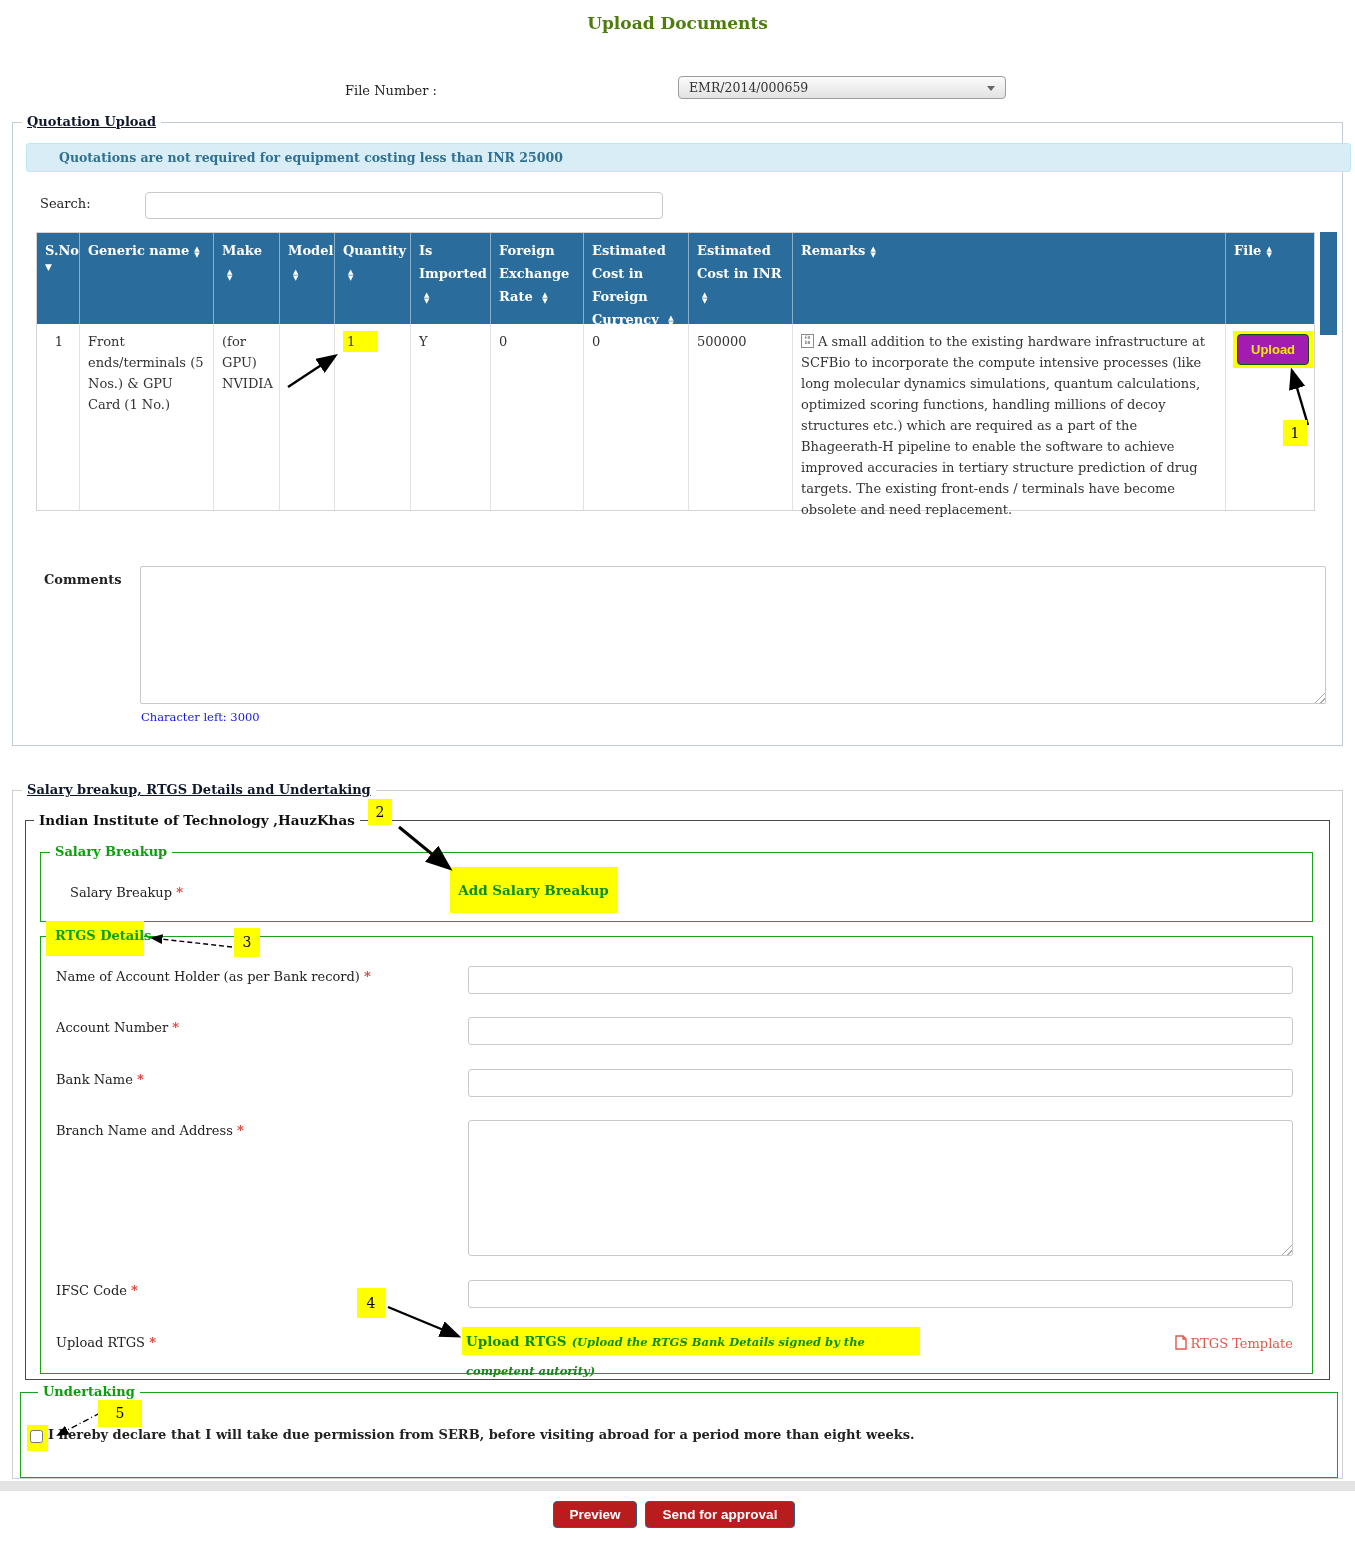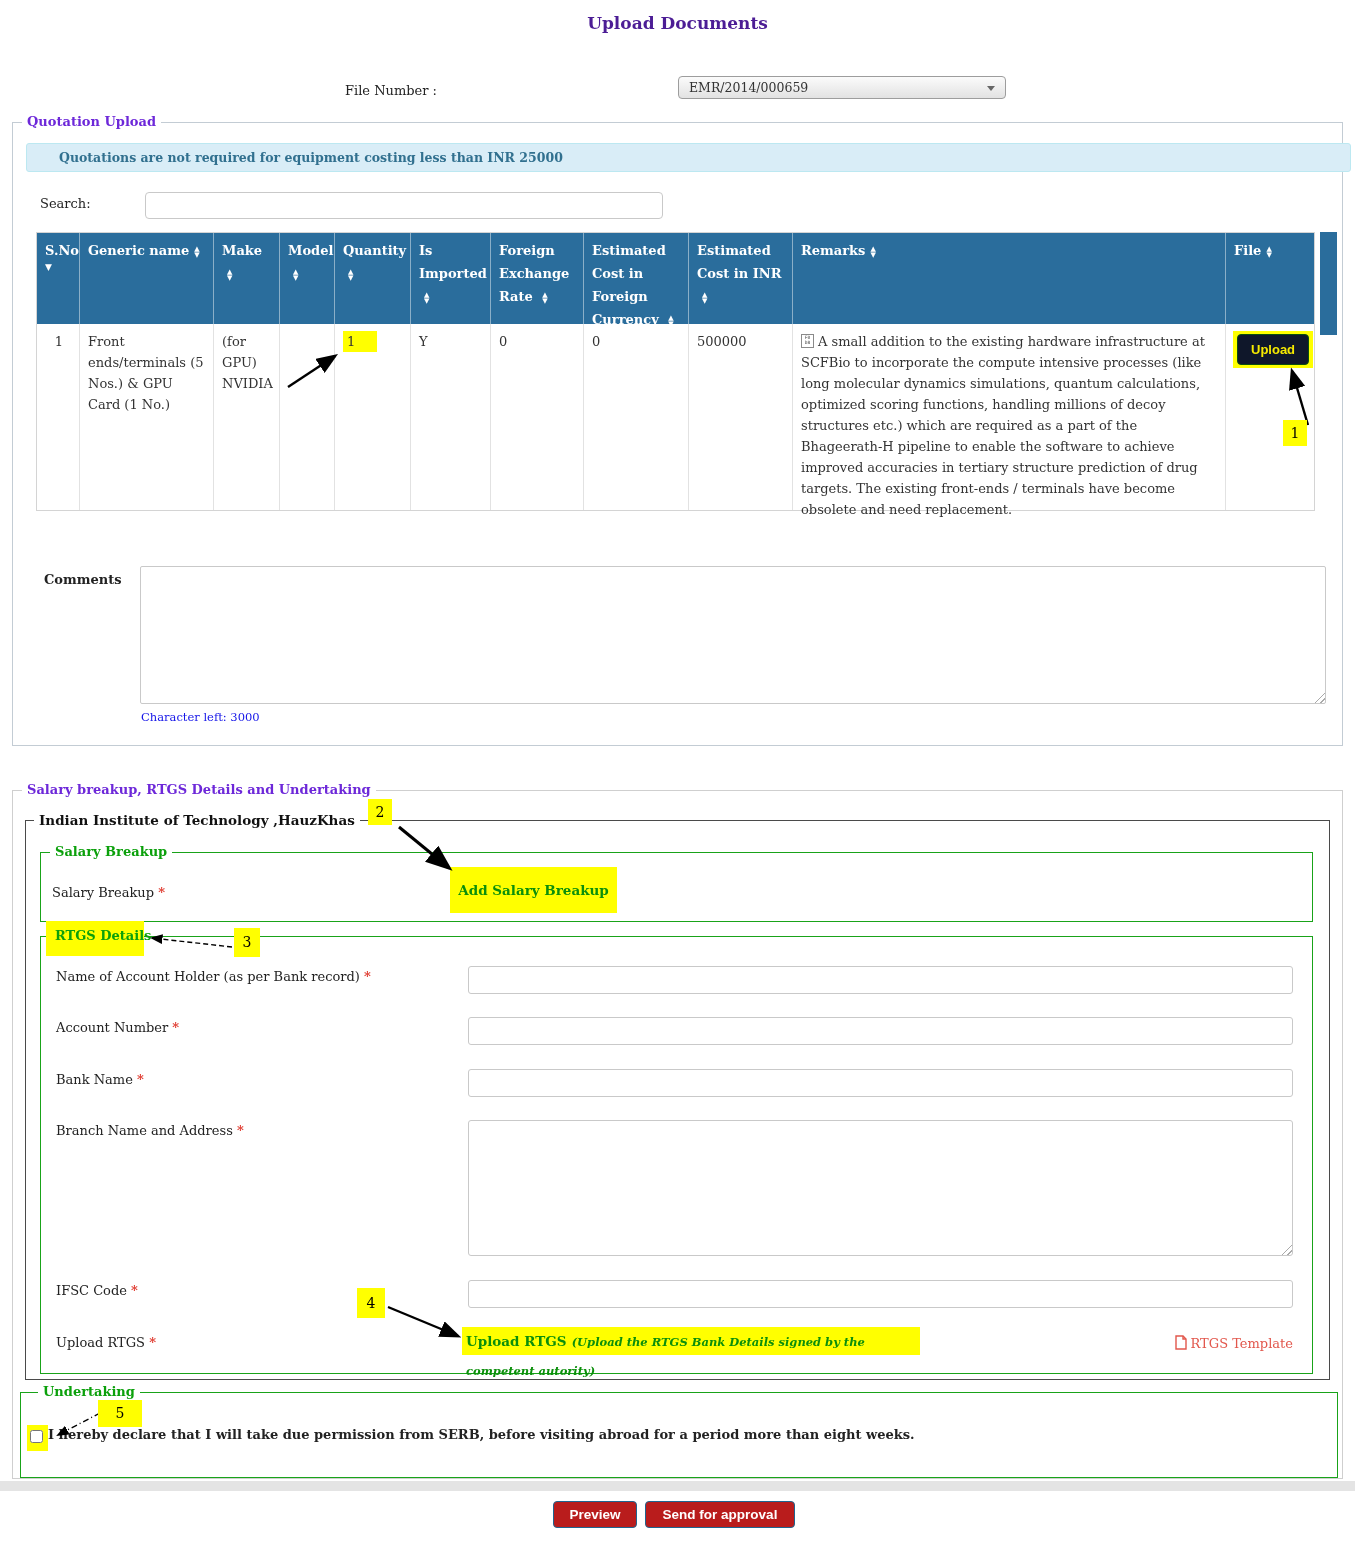--- a/index.html
+++ b/index.html
@@ -1,29 +1,29 @@
 <!DOCTYPE html>
 <html><head>
 <meta charset="utf-8">
 <style>
   html,body{margin:0;padding:0;background:#ffffff;}
   #page{position:relative;width:1355px;height:1541px;background:#fff;
         font-family:"DejaVu Serif",serif;color:#333;overflow:hidden;}
   .abs{position:absolute;}
-  .title{width:100%;text-align:center;top:13px;font-size:17px;font-weight:bold;color:#4c1d95;}
+  .title{width:100%;text-align:center;top:13px;font-size:17px;font-weight:bold;color:#4d7c0f;}
   .lbl{font-size:13px;color:#222;}
   .blbl{font-size:13px;color:#222;font-weight:bold;}
   .req{color:#e03c31;font-weight:bold;}
   
   .fs{border:1px solid #c3ccd4;background:transparent;}
   .fs-gray{border:1px solid #cfcfcf;}
   .fs-dark{border:1px solid #4a4a4a;}
   .fs-green{border:1px solid #19a319;}
   .leg{position:absolute;background:#fff;padding:0 5px;font-weight:bold;font-size:13px;}
-  .leg-blue{color:#6d28d9;}
+  .leg-blue{color:#0f172a;text-decoration:underline;}
   .leg-green{color:#0ba00b;}
   .leg-black{color:#111;font-size:13.5px;}
   
   .notice{background:#d9edf7;border:1px solid #bce8f1;border-radius:3px;color:#31708f;
           font-weight:bold;font-size:12.5px;line-height:27px;padding-left:12px;}
   
   .in{position:absolute;border:1px solid #c9c9c9;border-radius:3px;background:#fff;
       font-family:"DejaVu Serif",serif;font-size:13px;padding:2px 6px;box-sizing:border-box;outline:none;}
   .grip{position:absolute;width:11px;height:11px;
         background:repeating-linear-gradient(135deg,#aaa 0 1px,transparent 1px 4px);
@@ -41,21 +41,21 @@
   .td{background:#fff;font-size:13px;line-height:21px;padding:7px 6px 7px 8px;
       border-right:1px solid #e2e2e2;height:186px;box-sizing:border-box;vertical-align:top;position:relative;}
   .sortpair{display:inline-flex;flex-direction:column;vertical-align:middle;margin-left:5px;line-height:6px;font-size:7px;color:#fff;}
   .sortdesc{display:block;font-size:9px;line-height:10px;}
   .hl{background:#ffff00;}
   
   .gbox{display:inline-block;border:1px solid #8a8a8a;width:11px;height:12px;margin-right:4px;
         vertical-align:-2px;font-size:4.5px;line-height:5px;text-align:center;color:#444;
         font-family:"DejaVu Sans Mono",monospace;overflow:hidden;}
   
-  .upbtn{display:inline-block;background:#0f172a;border:1px solid #0c4f0c;border-radius:4px;
+  .upbtn{display:inline-block;background:#a21caf;border:1px solid #0c4f0c;border-radius:4px;
          color:#f5e900;font-family:"Liberation Sans",sans-serif;font-weight:bold;font-size:13px;
          padding:4px 13px;cursor:pointer;}
   
   .glink{color:#0b8f0b;font-weight:bold;font-size:13.5px;cursor:pointer;}
   .ghint{color:#0b8f0b;font-style:italic;font-size:11.5px;font-weight:bold;}
   
   .rlink{color:#e2574c;font-size:13px;cursor:pointer;}
   
   .btn{position:absolute;background:#b91c1c;border:1px solid #1f648f;border-radius:4px;color:#fff;
        font-family:"Liberation Sans",sans-serif;font-weight:bold;font-size:13.5px;height:27px;
@@ -193,21 +193,21 @@
   <div class="abs charleft" style="left:141px;top:710px;">Character left: 3000</div>
 
   <div class="abs fs-gray" style="left:12px;top:790px;width:1329px;height:687px;position:absolute;"></div>
   <span class="leg leg-blue" style="left:22px;top:782px;">Salary breakup, RTGS Details and Undertaking</span>
 
   <div class="abs fs-dark" style="left:25px;top:820px;width:1303px;height:558px;"></div>
   <span class="leg leg-black" style="left:34px;top:812px;">Indian Institute of Technology ,HauzKhas</span>
 
   <div class="abs fs-green" style="left:40px;top:852px;width:1271px;height:68px;"></div>
   <span class="leg leg-green" style="left:50px;top:844px;">Salary Breakup</span>
-  <div class="abs lbl" style="left:52px;top:885px;text-align:center;">
+  <div class="abs lbl" style="left:70px;top:885px;text-align:center;">
     <span>Salary Breakup</span> <span class="req">*</span>
   </div>
   <div class="abs hl" style="left:450px;top:867px;width:167px;height:46px;line-height:46px;text-align:center;">
     <span class="glink">Add Salary Breakup</span>
   </div>
 
   <div class="abs fs-green" style="left:40px;top:936px;width:1271px;height:436px;"></div>
   <div class="abs hl" style="left:46px;top:921px;width:98px;height:35px;"></div>
   <span class="leg leg-green" style="left:50px;top:928px;background:transparent;text-align:center;">RTGS Details</span>
 

